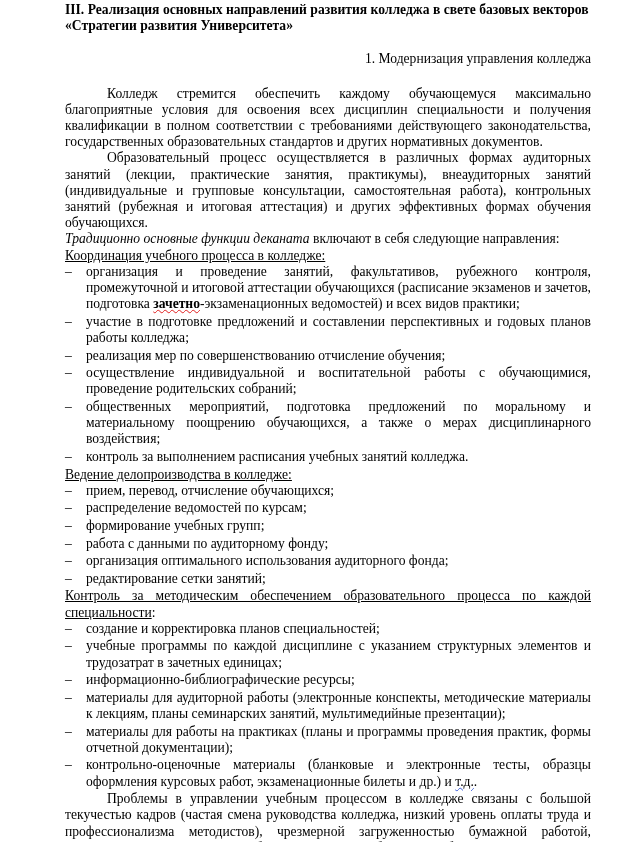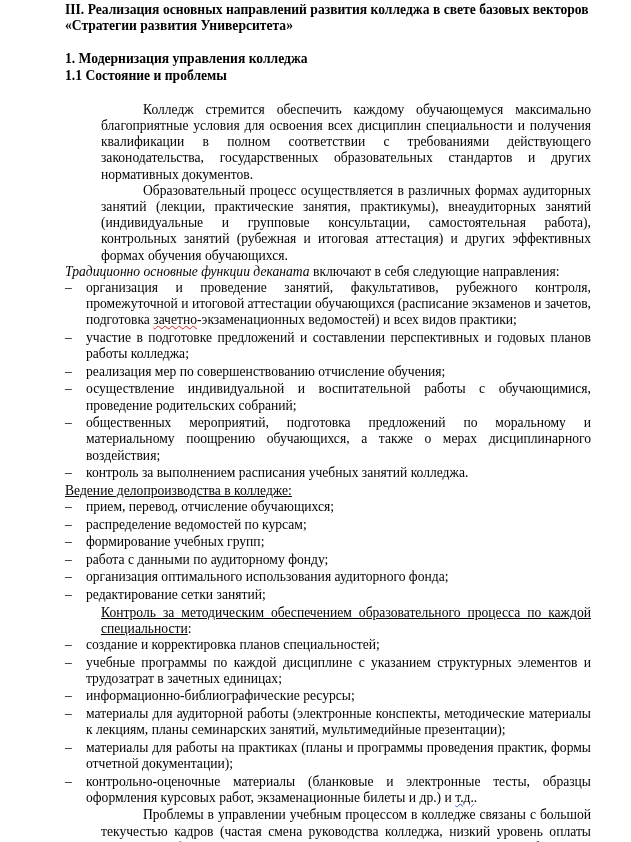--- a/index.html
+++ b/index.html
@@ -2,48 +2,48 @@
 <html><head>
 <meta charset="utf-8">
 <style>
   html, body { margin: 0; padding: 0; background: #ffffff; }
   body { width: 631px; height: 842px; overflow: hidden; position: relative; }
   .page {
     position: absolute; left: 65px; top: 2px; width: 526px;
     font-family: "Liberation Serif", serif; font-size: 13.6px; line-height: 16.2px; color: #000;
   }
   .h-section { font-weight: bold; margin: 0; text-align: left; }
-  .h-center { font-weight: bold; text-align: left; margin: 0; }
+  .h-center { font-weight: normal; text-align: right; margin: 0; }
   .gap1 { height: 17px; }
   .gap2 { height: 18px; }
   p { margin: 0; }
-  .just { text-align: justify; margin-left: 36px; }
+  .just { text-align: justify; }
   .indent { text-indent: 42px; }
   .u { text-decoration: underline; }
   .i { font-style: italic; }
   ul.dash { list-style: none; margin: 0; padding: 0; }
   ul.dash li { position: relative; padding-left: 21px; text-align: justify; margin-bottom: 1.4px; }
   ul.dash li .dash-mark { position: absolute; left: 0; top: 0; }
-  .spell { text-decoration: underline wavy #e02020; text-decoration-thickness: 1px; }
+  .spell { text-decoration: underline wavy #e02020; text-decoration-thickness: 1px; font-weight: bold; }
   .gram { text-decoration: underline wavy #3a5bd9; text-decoration-thickness: 1px; margin-top: 14px; }
 </style>
 </head>
 <body>
 
 <div class="page">
   <p class="h-section">III. Реализация основных направлений развития колледжа в свете базовых векторов «Стратегии развития Университета»</p>
   <div class="gap1"></div>
   <p class="h-center">1. Модернизация управления колледжа</p>
-  <p class="h-center">1.1 Состояние и проблемы</p>
   <div class="gap2"></div>
 
   <p class="just indent">Колледж стремится обеспечить каждому обучающемуся максимально благоприятные условия для освоения всех дисциплин специальности и получения квалификации в полном соответствии с требованиями действующего законодательства, государственных образовательных стандартов и других нормативных документов.</p>
   <p class="just indent">Образовательный процесс осуществляется в различных формах аудиторных занятий (лекции, практические занятия, практикумы), внеаудиторных занятий (индивидуальные и групповые консультации, самостоятельная работа), контрольных занятий (рубежная и итоговая аттестация) и других эффективных формах обучения обучающихся.</p>
   <p><span class="i">Традиционно основные функции деканата</span><span> включают в себя следующие направления:</span></p>
 
+  <p class="u">Координация учебного процесса в колледже:</p>
   <ul class="dash">
     <li><span class="dash-mark">–</span><span>организация и проведение занятий, факультативов, рубежного контроля, промежуточной и итоговой аттестации обучающихся (расписание экзаменов и зачетов, подготовка </span><span class="spell">зачетно</span><span>-экзаменационных ведомостей) и всех видов практики;</span></li>
     <li><span class="dash-mark">–</span><span>участие в подготовке предложений и составлении перспективных и годовых планов работы колледжа;</span></li>
     <li><span class="dash-mark">–</span><span>реализация мер по совершенствованию отчисление обучения;</span></li>
     <li><span class="dash-mark">–</span><span>осуществление индивидуальной и воспитательной работы с обучающимися, проведение родительских собраний;</span></li>
     <li><span class="dash-mark">–</span><span>общественных мероприятий, подготовка предложений по моральному и материальному поощрению обучающихся, а также о мерах дисциплинарного воздействия;</span></li>
     <li><span class="dash-mark">–</span><span>контроль за выполнением расписания учебных занятий колледжа.</span></li>
   </ul>
 
   <p class="u">Ведение делопроизводства в колледже:</p>

